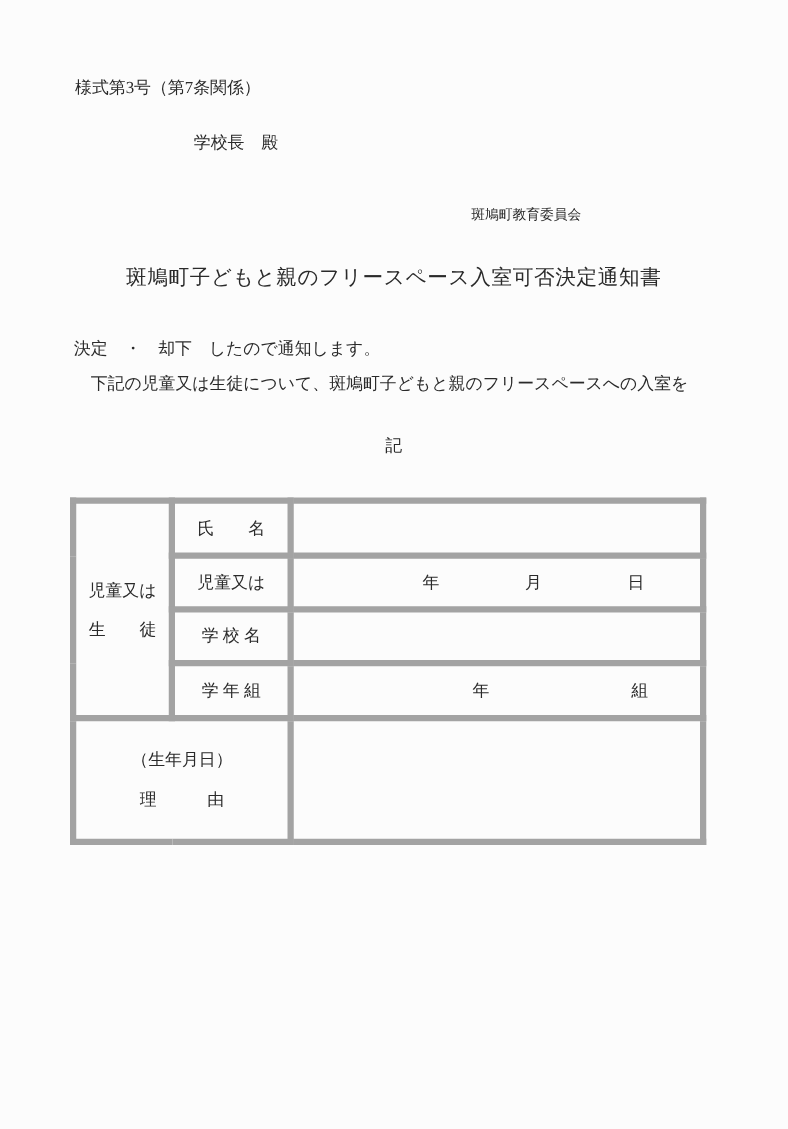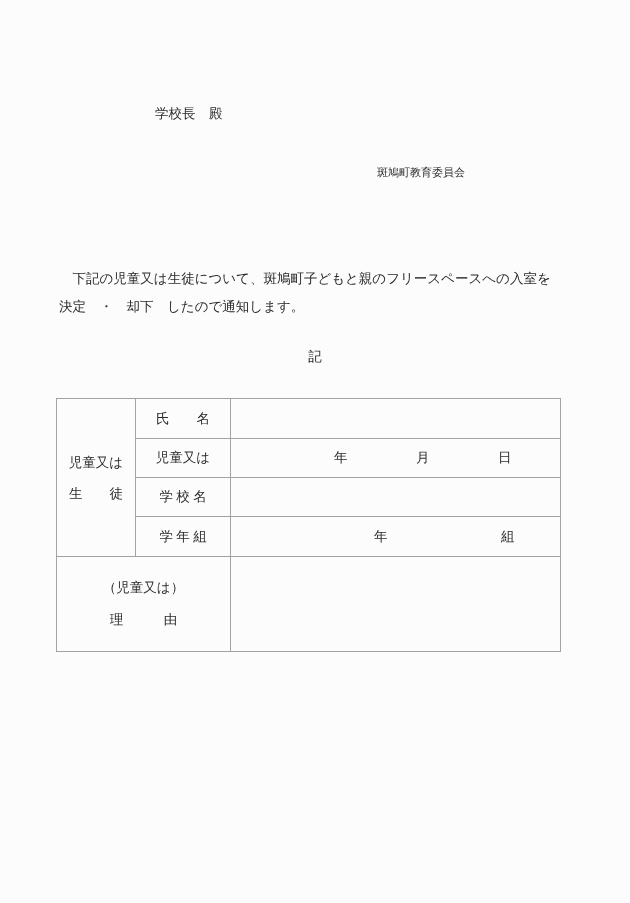--- a/index.html
+++ b/index.html
@@ -25,46 +25,48 @@
                font-size: 13.5px; line-height: 27.5px; }
 
   .ki { position: absolute; left: 0; top: 347px; width: 100%; text-align: center;
         font-size: 13.5px; line-height: 20px; }
 
   .form-table {
     position: absolute; left: 56px; top: 398px;
     border-collapse: collapse; table-layout: fixed;
     font-size: 13.5px;
   }
-  .form-table td { border: 1px solid #a3a3a3; padding: 0; }
+  .form-table td { border: 5px solid #a3a3a3; padding: 0; }
 
   .group-cell  { text-align: center; vertical-align: middle; line-height: 31px; }
   .label-cell  { text-align: center; vertical-align: middle; }
   .value-cell  { vertical-align: middle; }
   .rel { position: relative; }
   .unit { position: absolute; top: 50%; transform: translateY(-50%); }
   .reason-cell { text-align: center; vertical-align: middle; line-height: 32px; }
 
   .rh1 { height: 39px; } .rh2 { height: 38px; } .rh3 { height: 38px; }
   .rh4 { height: 39px; } .rh5 { height: 94px; }
 </style>
 </head>
 <body>
 
 <div class="page">
 
+  <div class="form-number">様式第3号（第7条関係）</div>
 
   <div class="addressee">学校長　殿</div>
 
   <div class="issuer">斑鳩町教育委員会</div>
 
+  <h1 class="doc-title">斑鳩町子どもと親のフリースペース入室可否決定通知書</h1>
 
   <div class="body-text">
+    <div>決定　・　却下　したので通知します。</div>
     <div>　下記の児童又は生徒について、斑鳩町子どもと親のフリースペースへの入室を</div>
-    <div>決定　・　却下　したので通知します。</div>
   </div>
 
   <div class="ki">記</div>
 
   <table class="form-table">
     <colgroup>
       <col style="width:79px">
       <col style="width:95px">
       <col style="width:330px">
     </colgroup>
@@ -91,21 +93,21 @@
     </tr>
     <tr>
       <td class="label-cell rh4">学 年 組</td>
       <td class="value-cell rh4 rel">
         <span class="unit" style="left:143px">年</span>
         <span class="unit" style="left:270px">組</span>
       </td>
     </tr>
     <tr>
       <td colspan="2" class="reason-cell rh5">
-        <div>（児童又は）</div>
+        <div>（生年月日）</div>
         <div>理　　　由</div>
       </td>
       <td class="value-cell rh5"></td>
     </tr>
   </tbody>
     </table>
 
 </div>
 
 </body></html>

